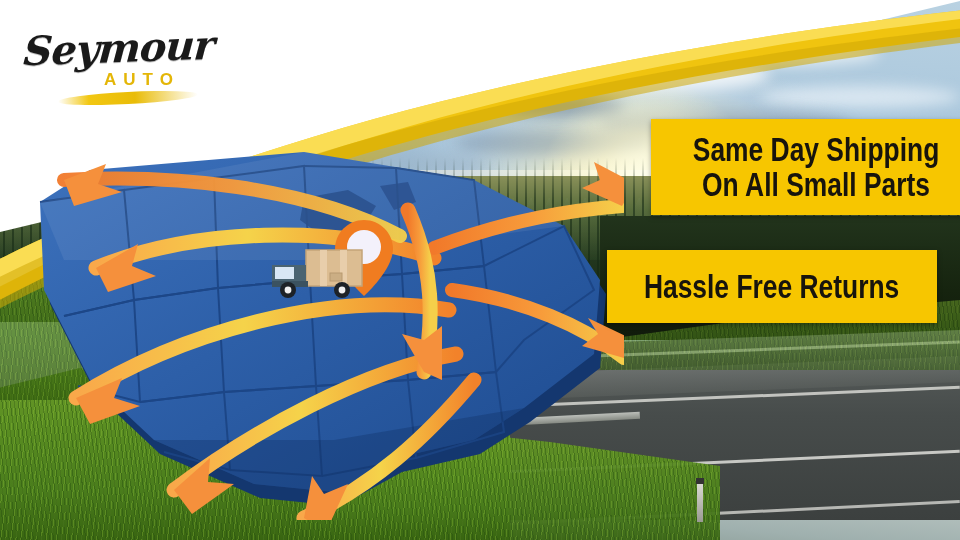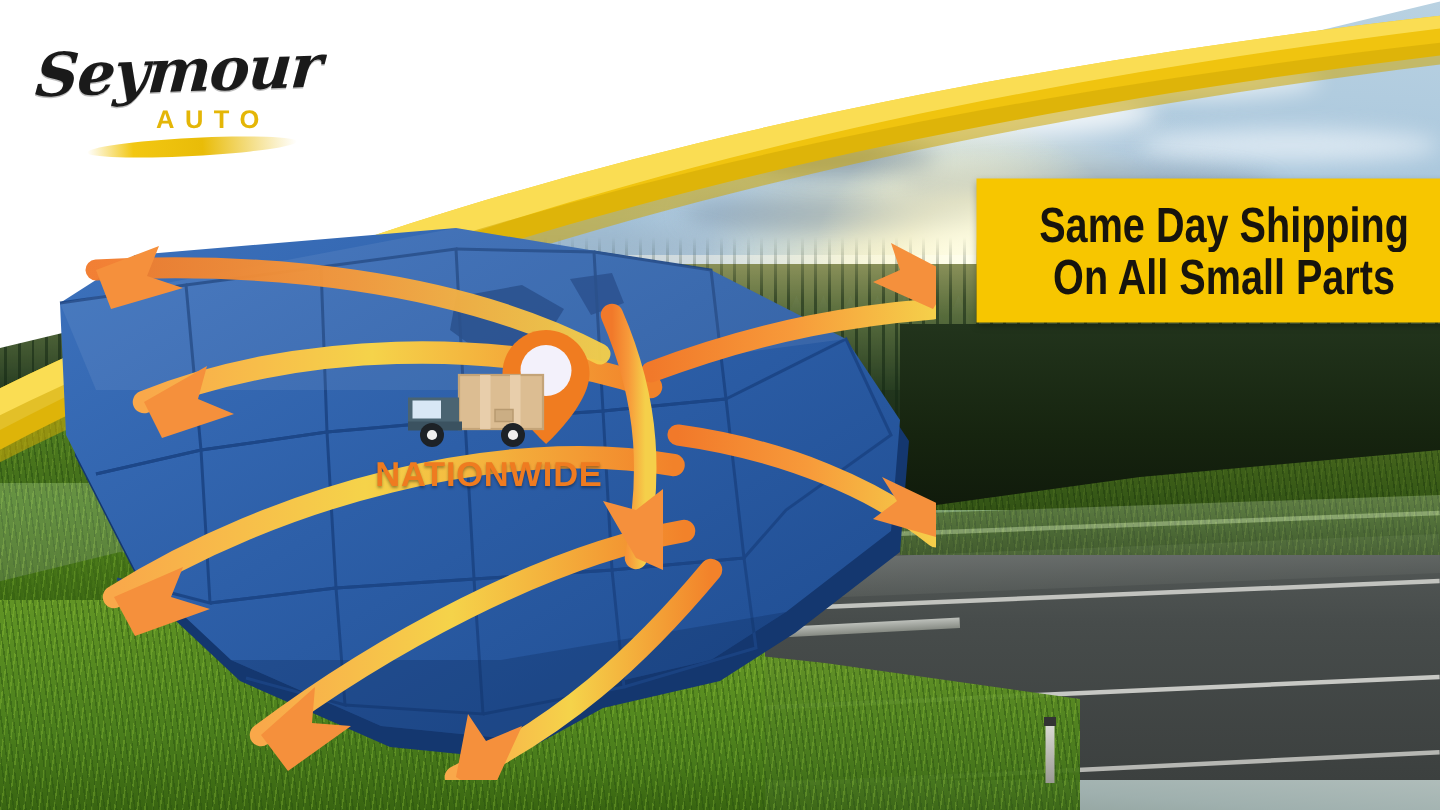--- a/index.html
+++ b/index.html
@@ -299,25 +299,29 @@
       <rect x="4" y="36" width="36" height="6" fill="#3b5260"></rect>
 
       <circle cx="20" cy="45" r="8" fill="#1d2227"></circle>
       <circle cx="20" cy="45" r="3.4" fill="#f0f0f0"></circle>
       <circle cx="74" cy="45" r="8" fill="#1d2227"></circle>
       <circle cx="74" cy="45" r="3.4" fill="#f0f0f0"></circle>
     </svg>
   </div>
 
   <div class="nationwide">
-    <span>NATIONWIDE</span>
   </div>
 
   <div class="banner" id="banner1">
     <div>
       <span>Same Day Shipping</span>
       <span>On All Small Parts</span>
     </div>
   </div>
 
+  <div class="banner" id="banner2">
+    <div>
+      <span>Hassle Free Returns</span>
+    </div>
+  </div>
 
 
 </div>
 
 </body></html>

